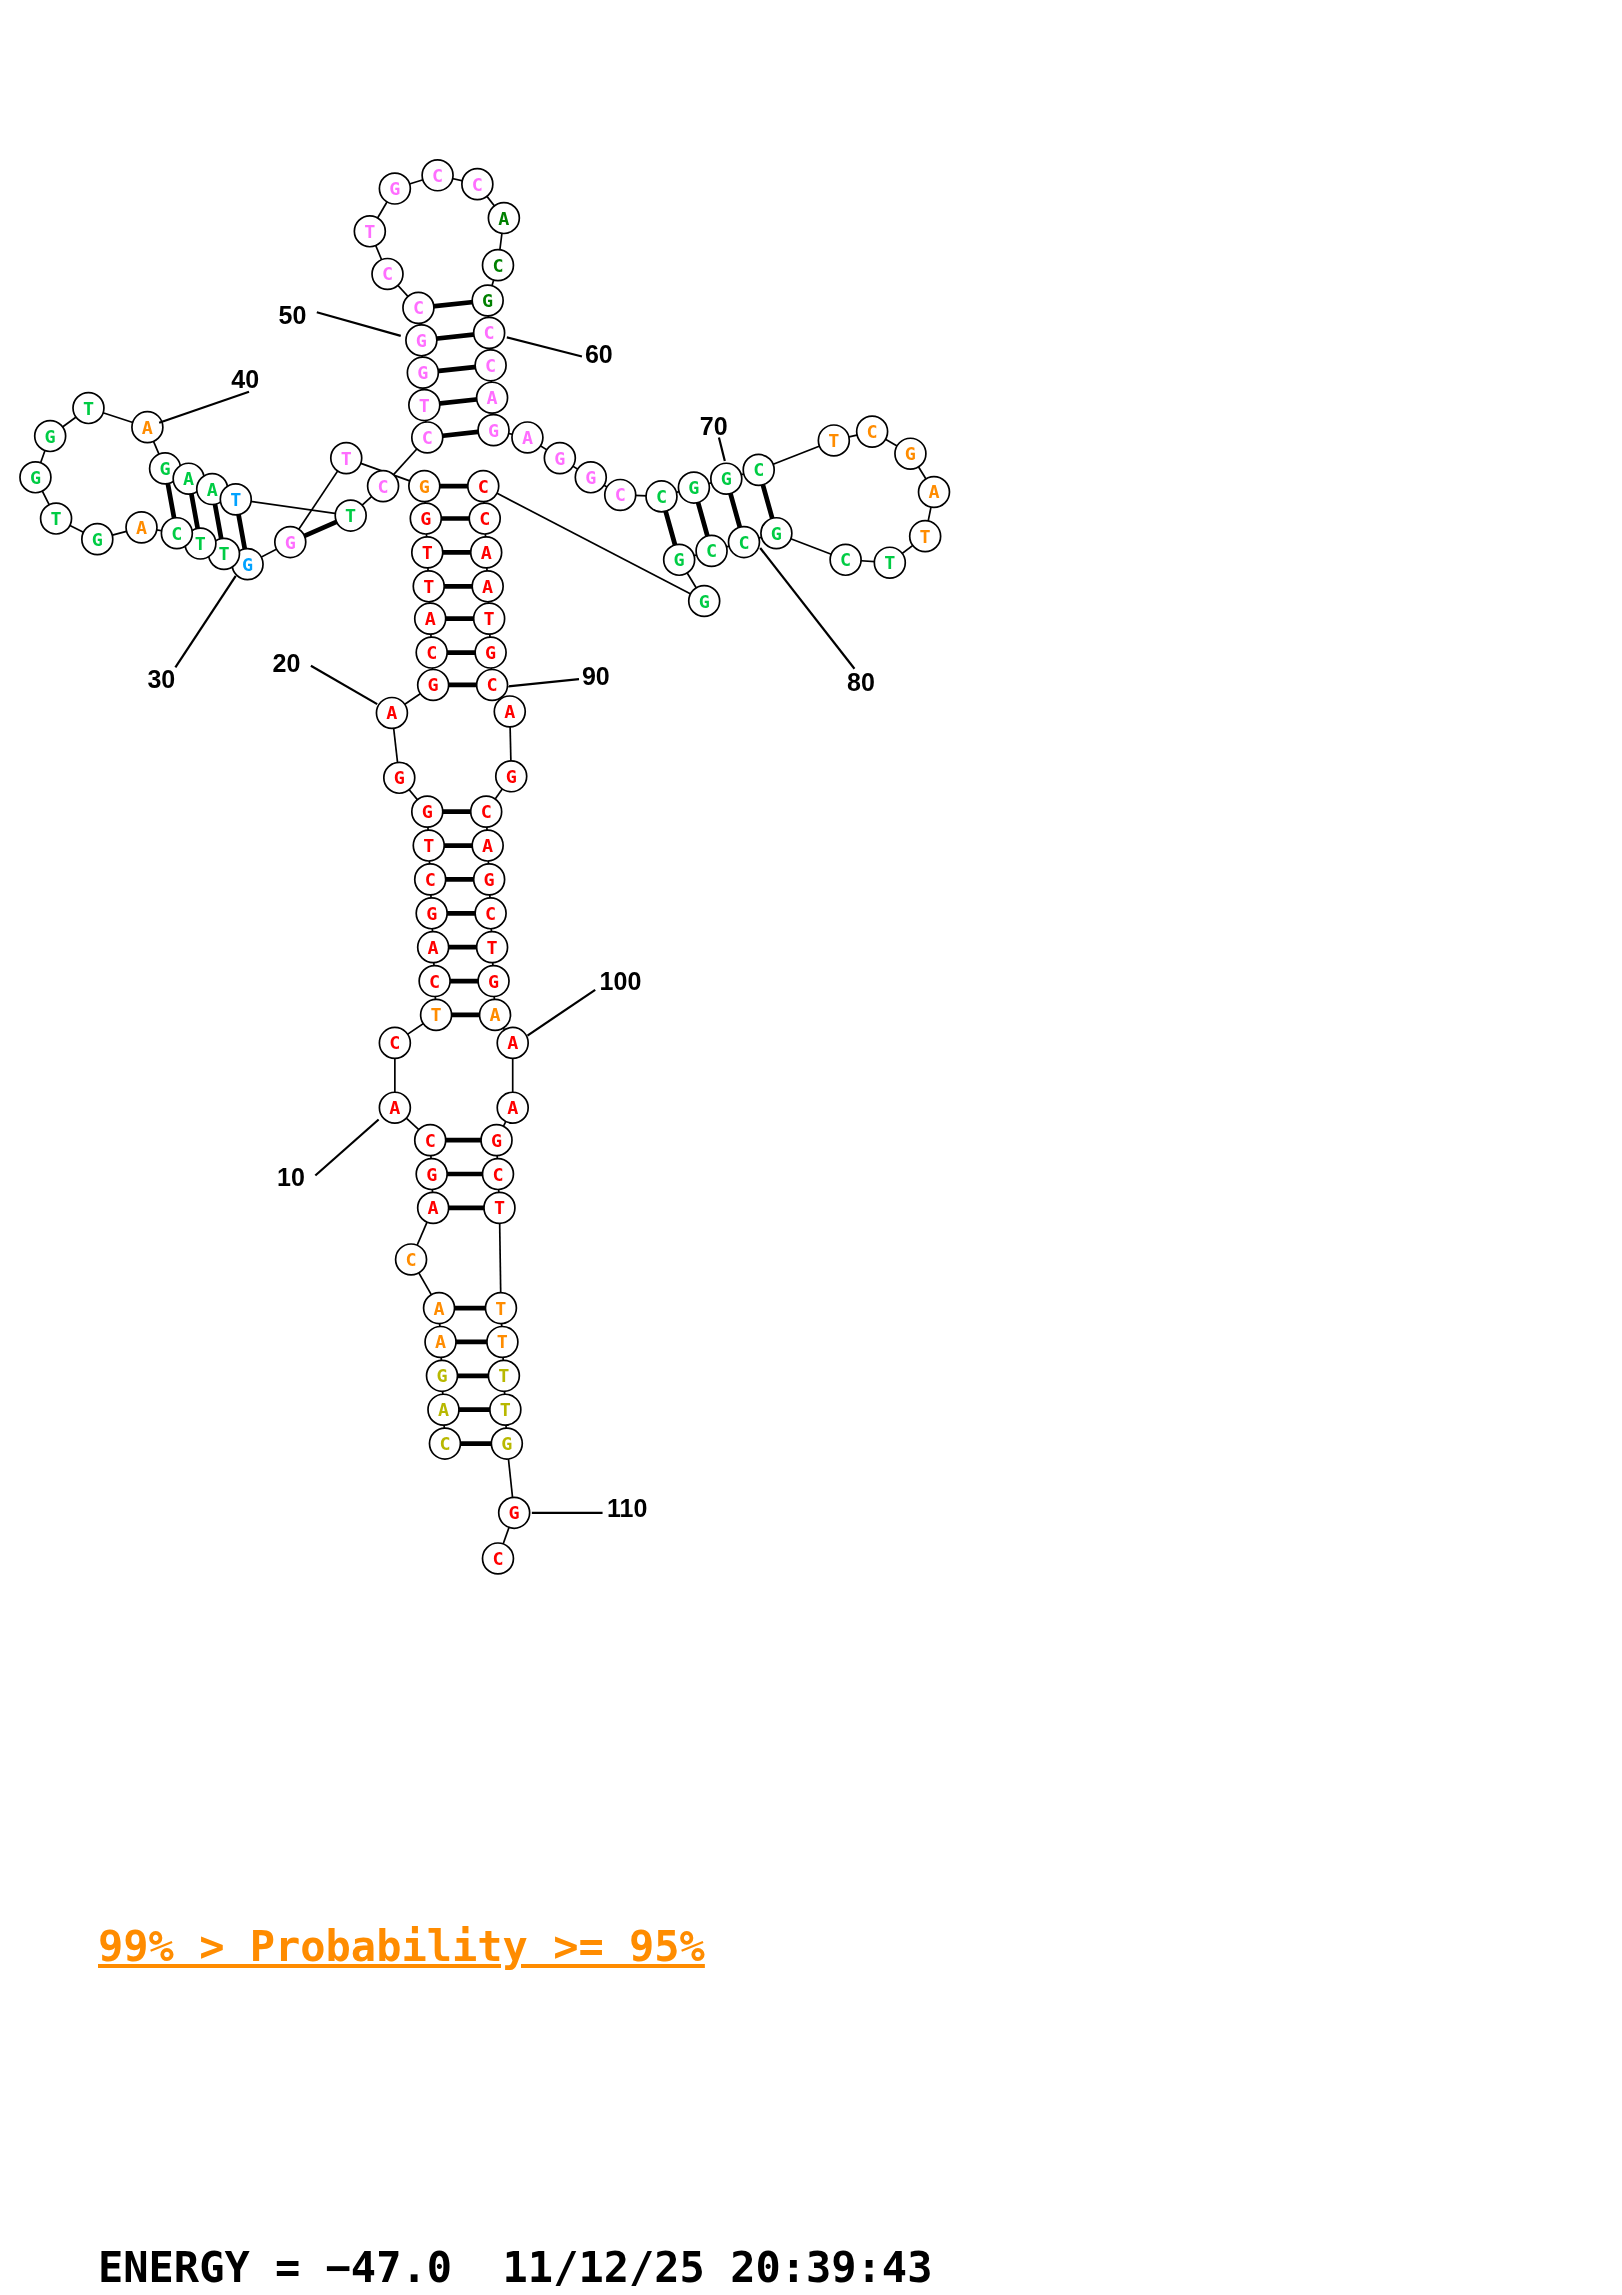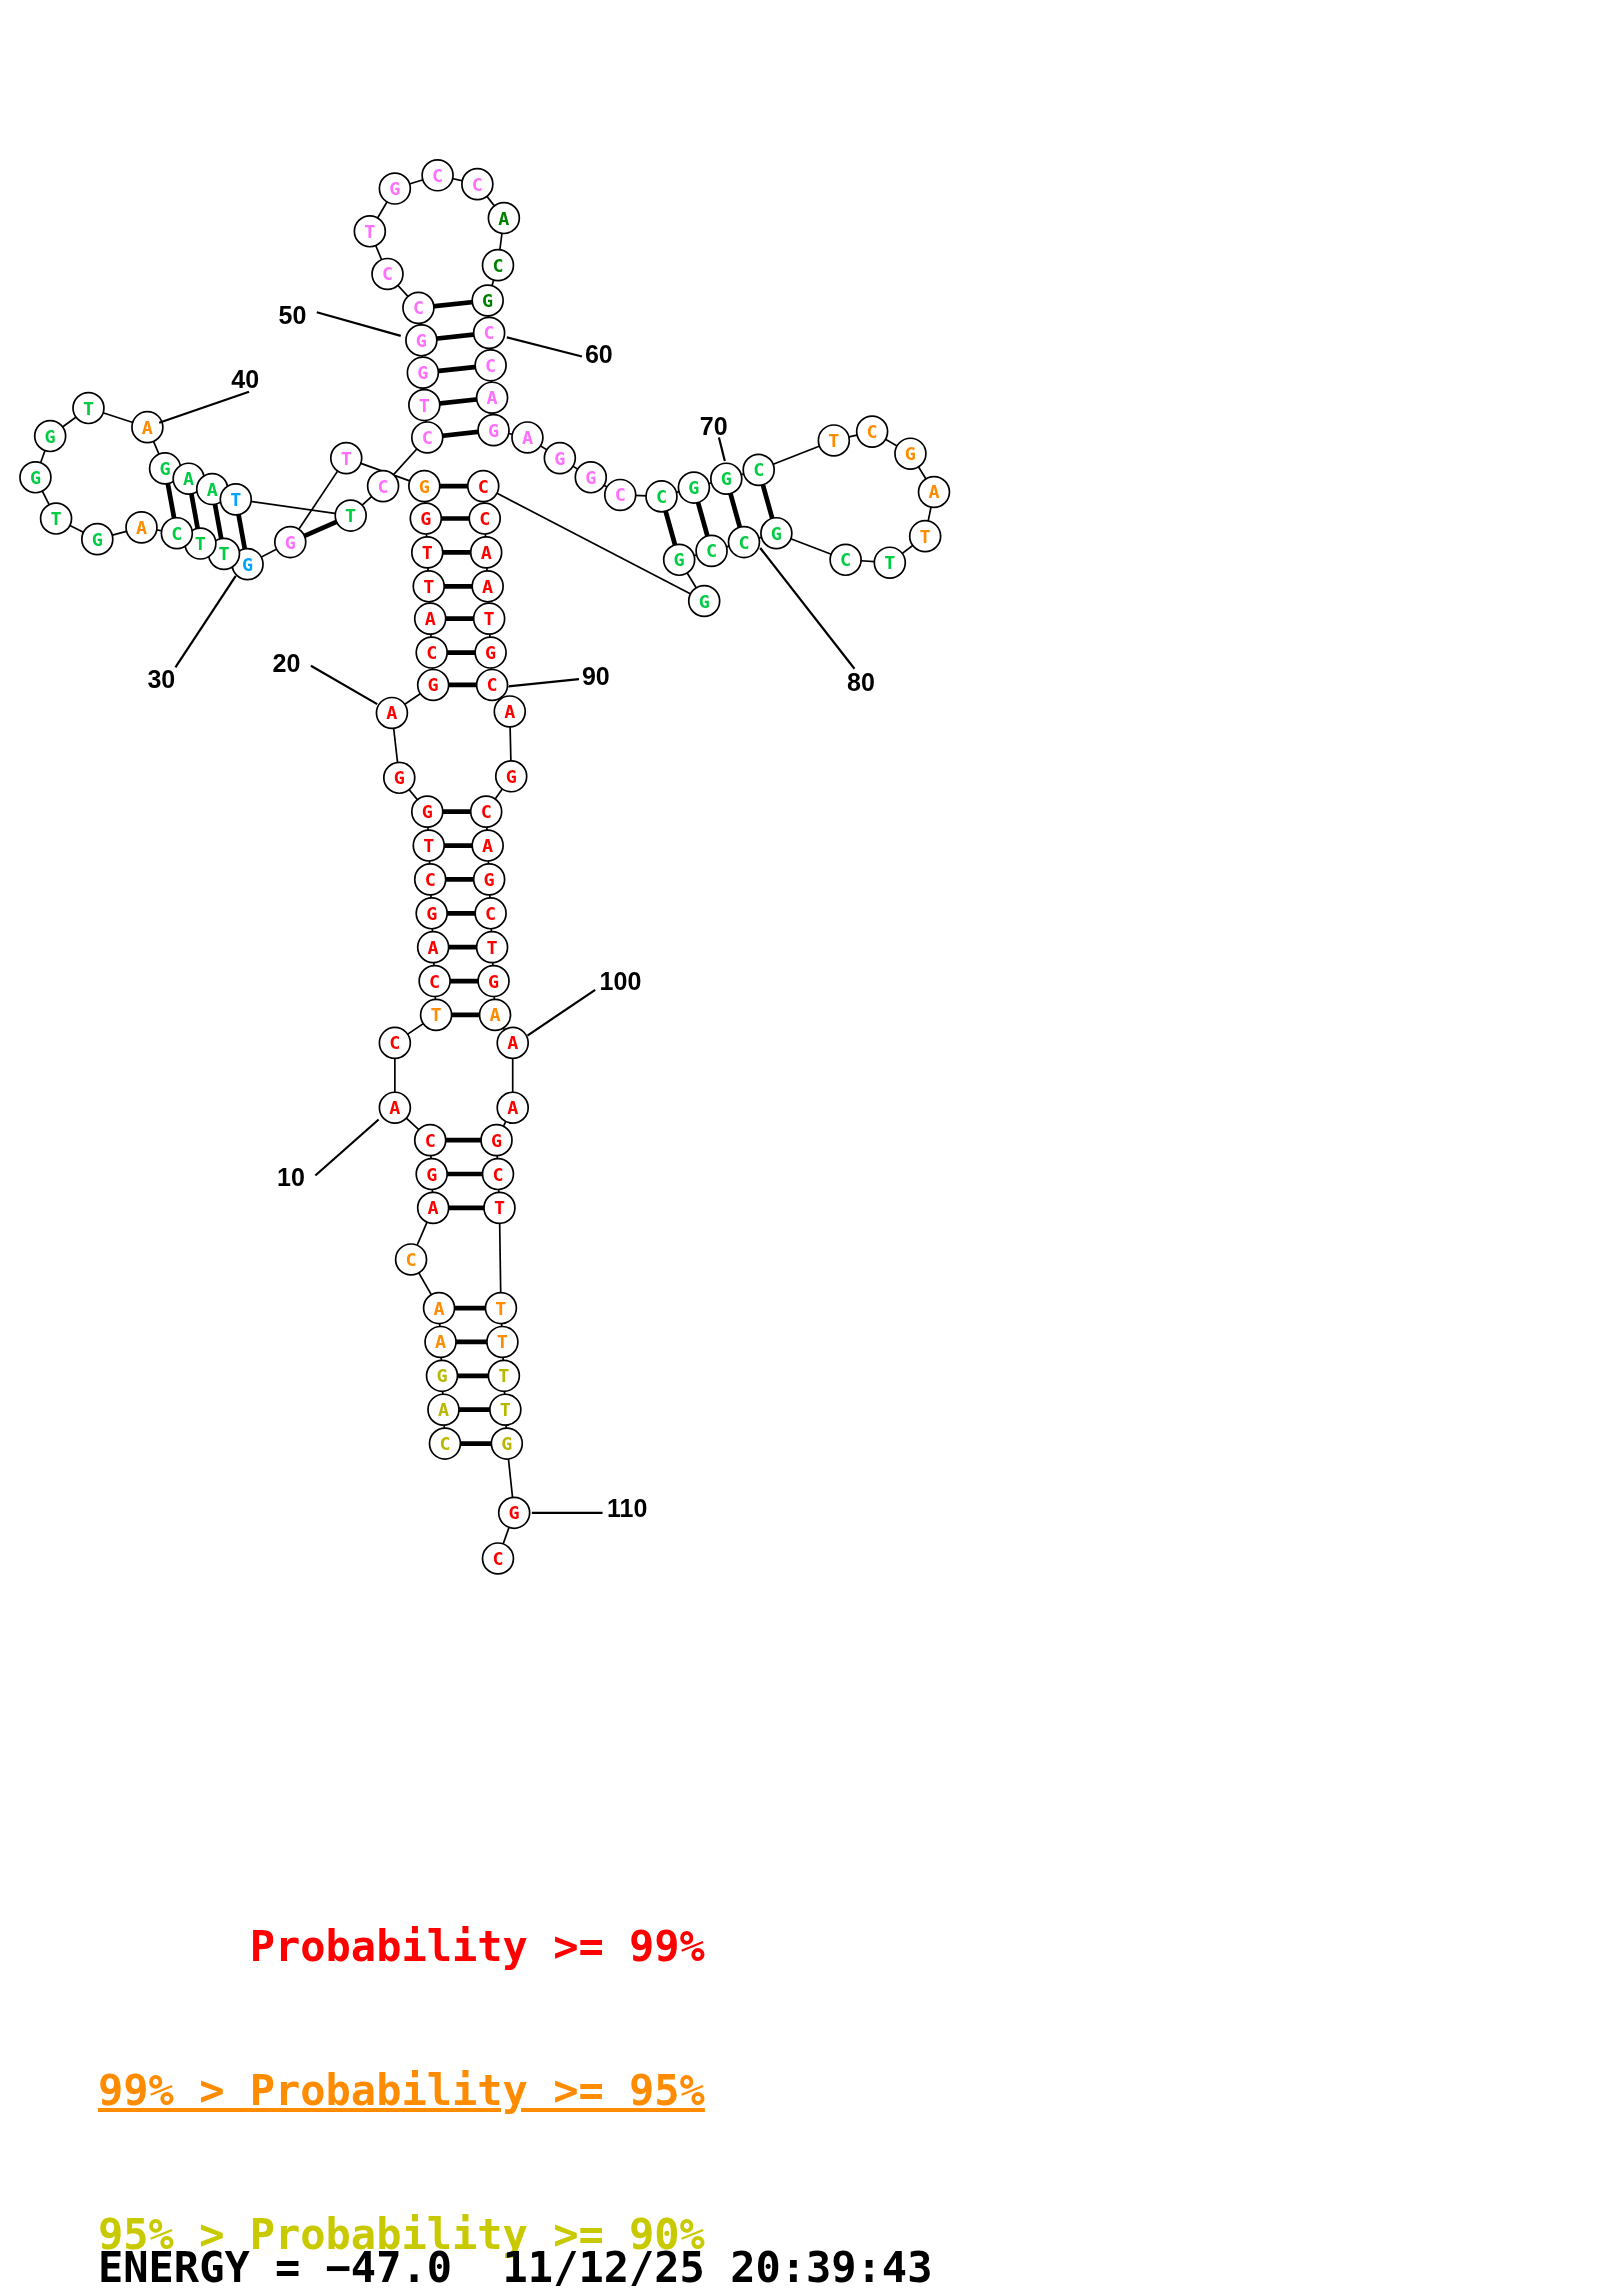--- a/index.html
+++ b/index.html
@@ -412,23 +412,21 @@
     <text x="575" y="463" class="seqlabel">80</text>
     <line x1="393" y1="461" x2="345" y2="466" class="leader"></line>
     <text x="395" y="459" class="seqlabel">90</text>
     <line x1="404" y1="672" x2="358" y2="703" class="leader"></line>
     <text x="407" y="666" class="seqlabel">100</text>
     <line x1="409" y1="1027" x2="361" y2="1027" class="leader"></line>
     <text x="412" y="1024" class="seqlabel">110</text>
   </svg>
 
 <div class="legend">
-  <div class="legend-line" style="color: rgb(255, 0, 0);">      Probability &gt;= 99%</div>
   <div class="legend-line" style="color: rgb(255, 140, 0); text-decoration: underline;">99% &gt; Probability &gt;= 95%</div>
-  <div class="legend-line" style="color: rgb(201, 201, 0);">95% &gt; Probability &gt;= 90%</div>
   
   
   
   
   
 </div>
 
 <div class="energy-line" style="color: rgb(0, 0, 0);">ENERGY = −47.0  11/12/25 20:39:43</div>
 
 

